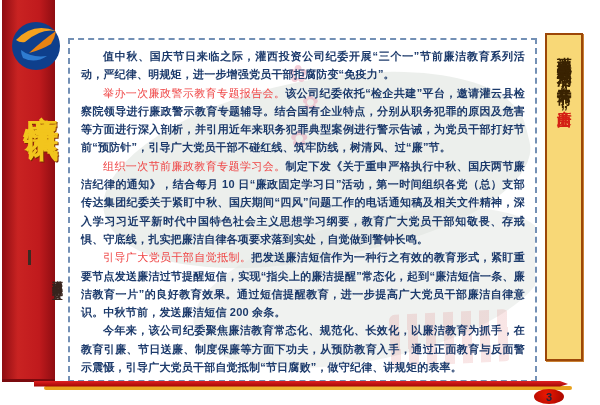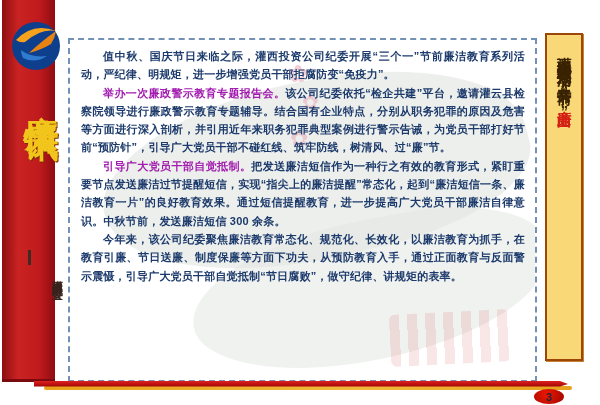--- a/index.html
+++ b/index.html
@@ -55,21 +55,21 @@
   .wm-redmark {
     left:320px; top:272px; width:120px; height:52px; opacity:.14;
     background:repeating-linear-gradient(90deg,#d24a4a 0 10px,transparent 10px 18px);
     transform:rotate(-3deg); border-radius:6px;
   }
   .article { position:relative; z-index:2; }
   .article p {
     font-size:11px; line-height:18.3px; color:#1c3a6b; font-weight:600;
     text-align:justify; text-indent:2em; letter-spacing:.2px;
   }
-  .para-lead { font-weight:700; color:#a21caf; }
+  .para-lead { font-weight:400; color:#ef4444; }
 
   
   .right-banner {
     position:absolute; left:545px; top:33px; width:38px; height:328px;
     background:#f8d877; border:2px solid #9c4708; box-shadow:1px 1px 0 #c98134;
     display:flex; flex-direction:column; align-items:center; justify-content:flex-start;
     padding-top:10px;
   }
   .rb-text {
     writing-mode:vertical-rl; text-orientation:upright;
@@ -120,21 +120,22 @@
     <div class="watermark wm-swoosh1"></div>
     <div class="watermark wm-swoosh2"></div>
     <div class="watermark wm-flower wm-f1">✿</div>
     <div class="watermark wm-flower wm-f2">✿</div>
     <div class="watermark wm-flower wm-f3">✿</div>
     <div class="watermark wm-redmark"></div>
 
     <div class="article">
       <p><span class="para-lead"></span><span>值中秋、国庆节日来临之际，灌西投资公司纪委开展“三个一”节前廉洁教育系列活动，严纪律、明规矩，进一步增强党员干部拒腐防变“免疫力”。</span></p>
       <p><span class="para-lead">举办一次廉政警示教育专题报告会。</span><span>该公司纪委依托“检企共建”平台，邀请灌云县检察院领导进行廉政警示教育专题辅导。结合国有企业特点，分别从职务犯罪的原因及危害等方面进行深入剖析，并引用近年来职务犯罪典型案例进行警示告诫，为党员干部打好节前“预防针”，引导广大党员干部不碰红线、筑牢防线，树清风、过“廉”节。</span></p>
-      <p><span class="para-lead">引导广大党员干部自觉抵制。</span><span>把发送廉洁短信作为一种行之有效的教育形式，紧盯重要节点发送廉洁过节提醒短信，实现“指尖上的廉洁提醒”常态化，起到“廉洁短信一条、廉洁教育一片”的良好教育效果。通过短信提醒教育，进一步提高广大党员干部廉洁自律意识。中秋节前，发送廉洁短信 300 余条。</span></p>
+      <p><span class="para-lead">组织一次节前廉政教育专题学习会。</span><span>制定下发《关于重申严格执行中秋、国庆两节廉洁纪律的通知》，结合每月 10 日“廉政固定学习日”活动，第一时间组织各党（总）支部传达集团纪委关于紧盯中秋、国庆期间“四风”问题工作的电话通知稿及相关文件精神，深入学习习近平新时代中国特色社会主义思想学习纲要，教育广大党员干部知敬畏、存戒惧、守底线，扎实把廉洁自律各项要求落到实处，自觉做到警钟长鸣。</span></p>
+      <p><span class="para-lead">引导广大党员干部自觉抵制。</span><span>把发送廉洁短信作为一种行之有效的教育形式，紧盯重要节点发送廉洁过节提醒短信，实现“指尖上的廉洁提醒”常态化，起到“廉洁短信一条、廉洁教育一片”的良好教育效果。通过短信提醒教育，进一步提高广大党员干部廉洁自律意识。中秋节前，发送廉洁短信 200 余条。</span></p>
       <p><span class="para-lead"></span><span>今年来，该公司纪委聚焦廉洁教育常态化、规范化、长效化，以廉洁教育为抓手，在教育引廉、节日送廉、制度保廉等方面下功夫，从预防教育入手，通过正面教育与反面警示震慑，引导广大党员干部自觉抵制“节日腐败”，做守纪律、讲规矩的表率。</span></p>
     </div>
   </div>
 
   <div class="right-banner">
     <div class="rb-text">灌西纪委廉洁教育系列活动</div>
     <div class="rb-gap"></div>
     <div class="rb-text"><span>共奏节前“</span><span class="rb-red">廉洁曲</span><span>”</span></div>
   </div>
 

